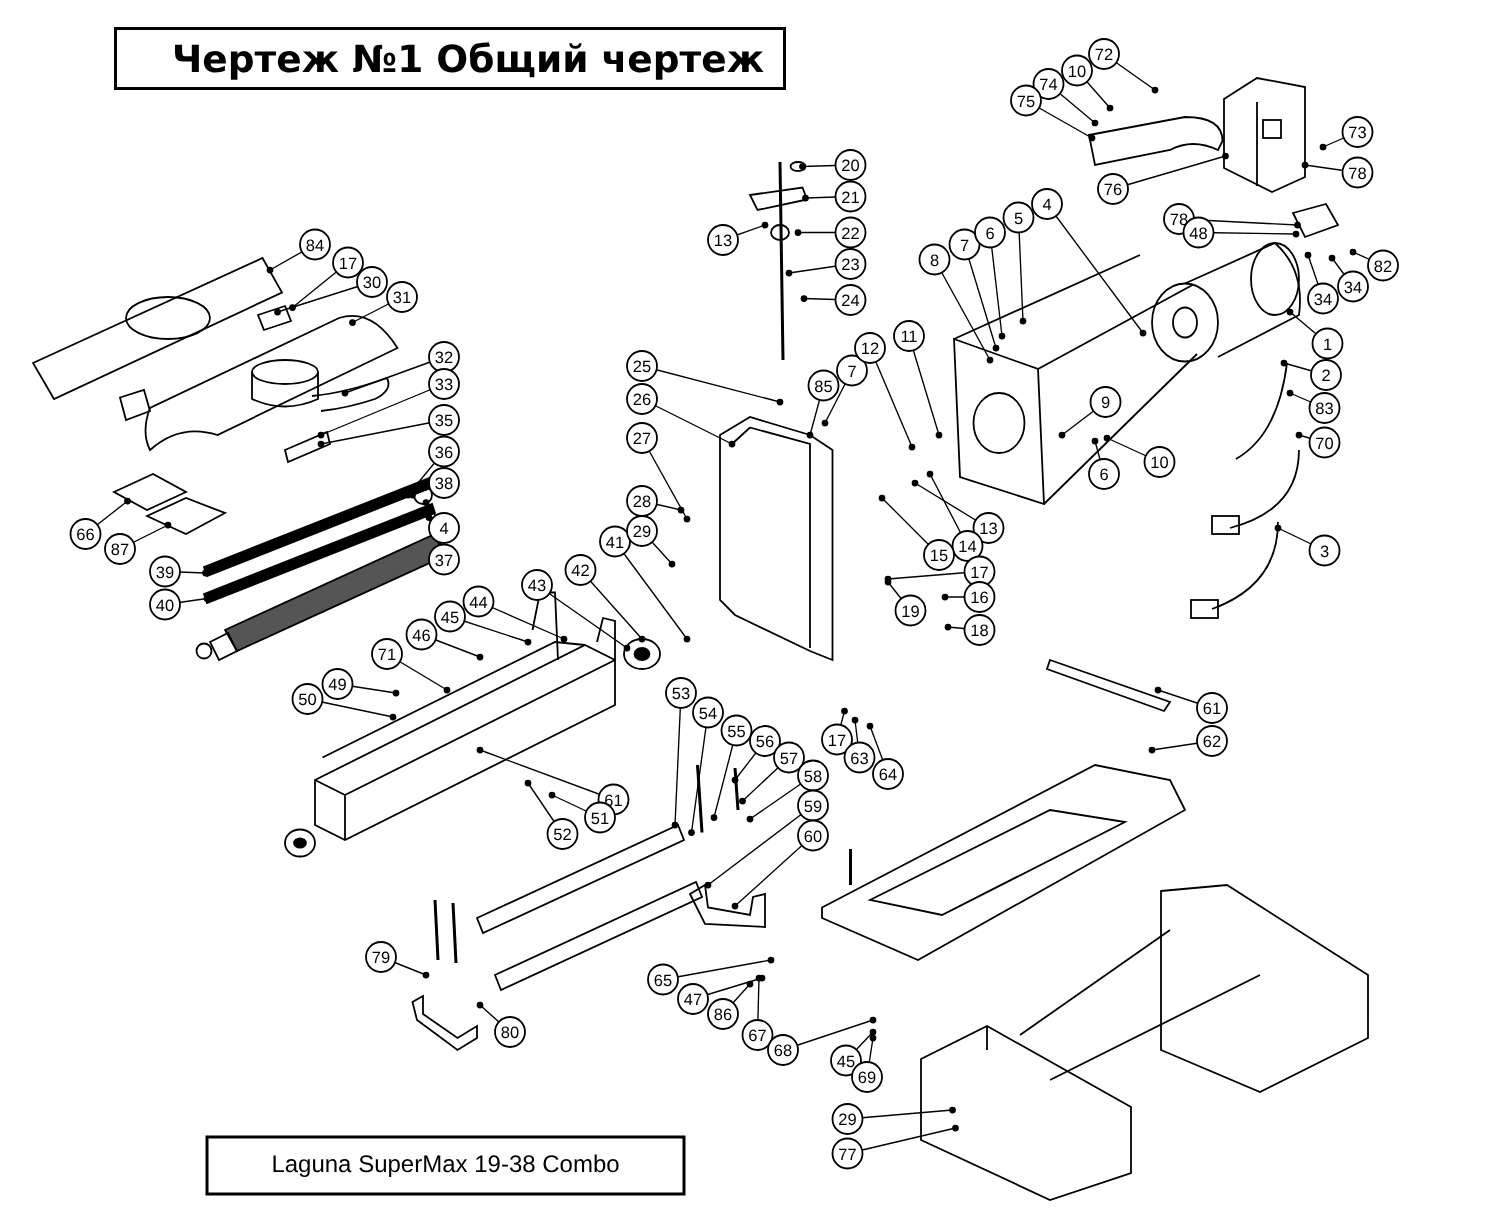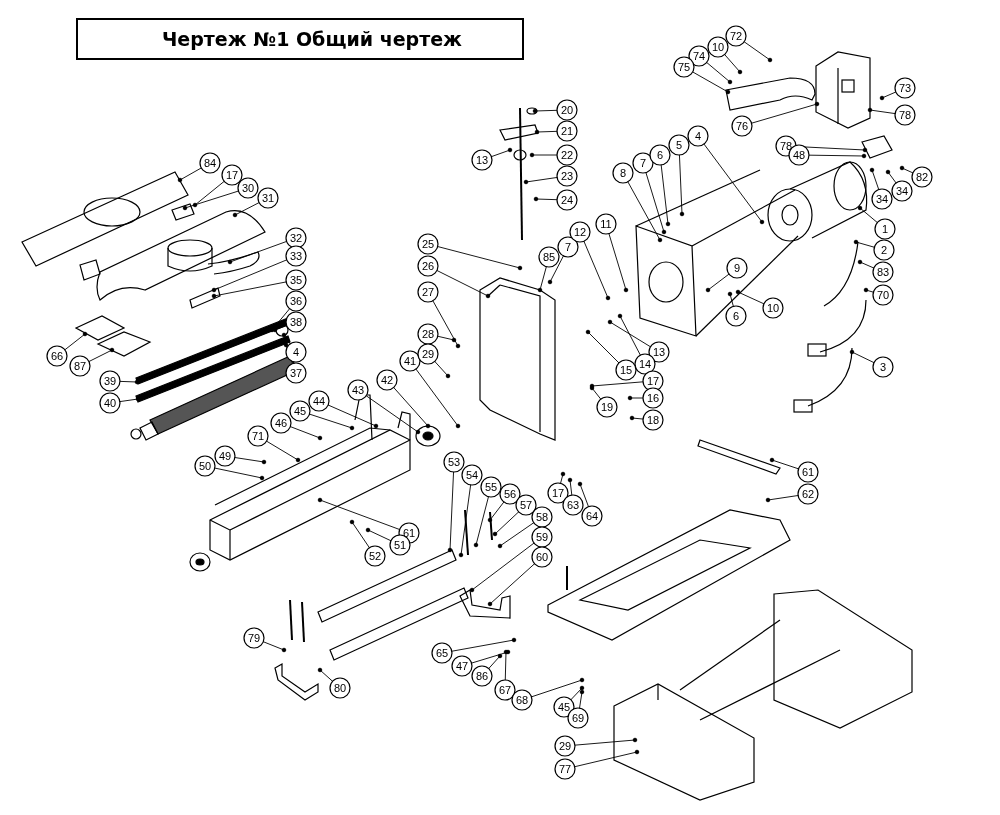--- a/index.html
+++ b/index.html
@@ -2,21 +2,21 @@
 <html><head>
 <meta charset="utf-8">
 <style>
   html, body { margin: 0; padding: 0; background: #ffffff; }
   body { width: 1000px; height: 815px; position: relative; overflow: hidden; font-family: "DejaVu Sans", sans-serif; }
   #stage { position: absolute; left: 0; top: 0; width: 1000px; height: 815px; }
   .title-box {
     position: absolute; left: 76px; top: 18px; width: 448px; height: 42px;
     border: 2px solid #000; box-sizing: border-box; background: #fff;
     display: flex; align-items: center; justify-content: center;
-    font-family: "DejaVu Sans", sans-serif; font-weight: bold; font-size: 19px; color: #000; padding-left: 24px;
+    font-family: "DejaVu Sans", sans-serif; font-weight: bold; font-size: 25px; color: #000; padding-left: 24px;
   }
   .model-box {
     position: absolute; left: 137px; top: 757px; width: 320px; height: 40px;
     border: 2px solid #000; box-sizing: border-box; background: #fff;
     display: flex; align-items: center; justify-content: center;
     font-family: "Liberation Sans", sans-serif; font-size: 16px; color: #000;
   }
   svg text { font-family: "Liberation Sans", sans-serif; }
 </style>
 </head>
@@ -741,13 +741,14 @@
           <text x="565" y="750" text-anchor="middle" font-size="11" fill="#000000">29</text>
         </g>
         <g>
           <circle cx="565" cy="769" r="10" fill="#fff" stroke="#000000" stroke-width="1.2"></circle>
           <text x="565" y="773" text-anchor="middle" font-size="11" fill="#000000">77</text>
         </g>
       </g>
   </svg>
 
   <div class="title-box">Чертеж №1 Общий чертеж</div>
+  <div class="model-box">Laguna SuperMax 19-38 Combo</div>
 </div>
 
 </body></html>

